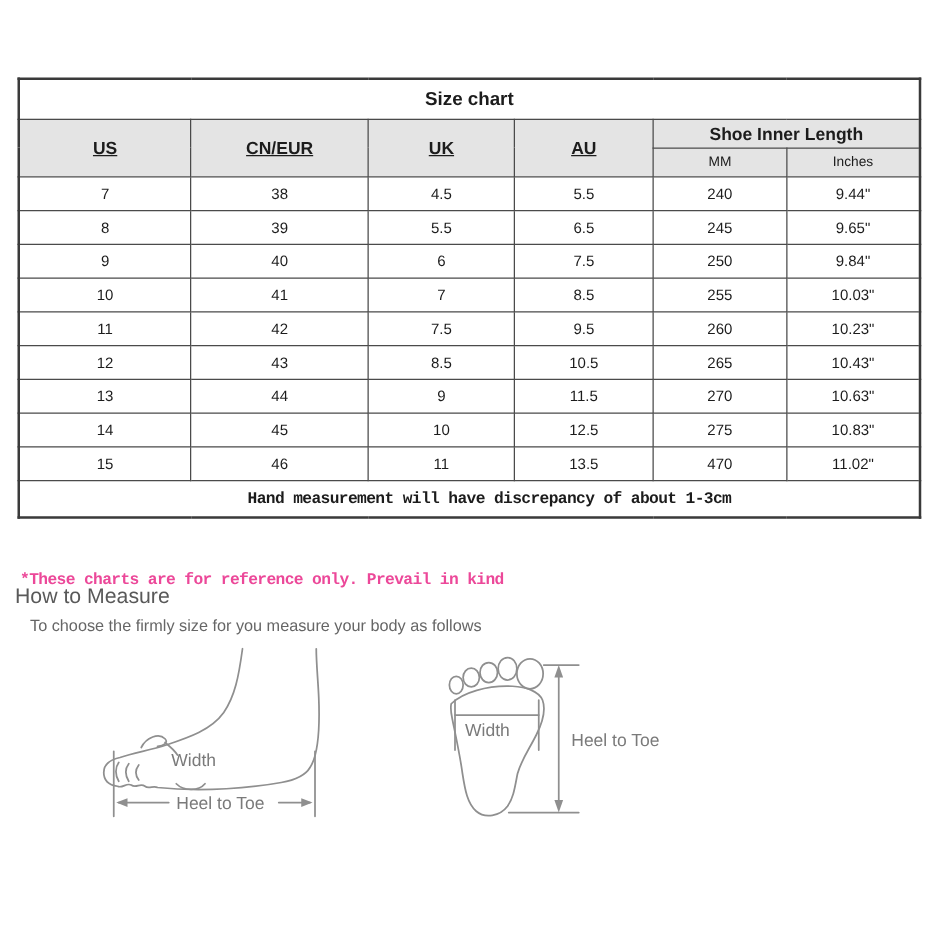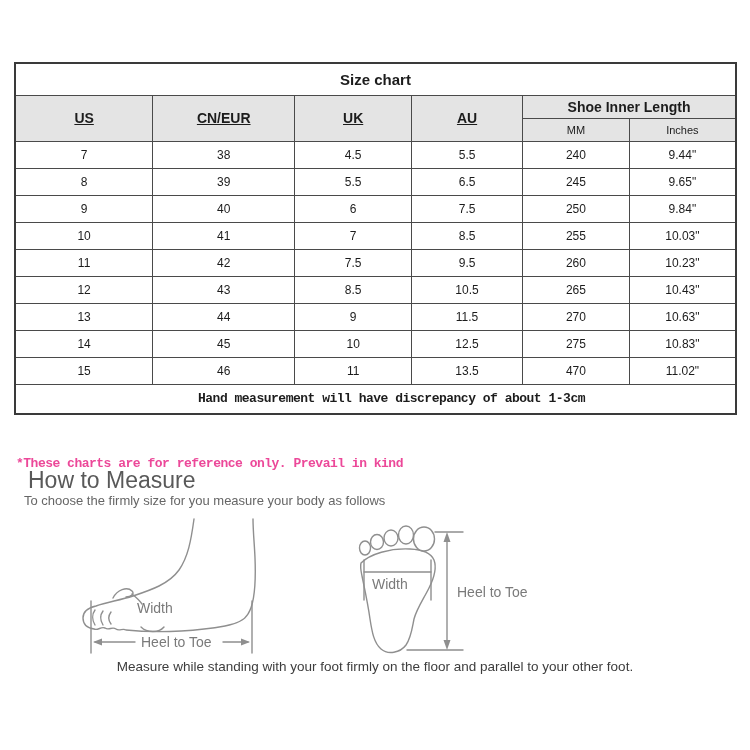--- a/index.html
+++ b/index.html
@@ -33,21 +33,21 @@
   th.sub-head{height:23px;background:var(--header-bg);font-size:11px;font-weight:normal;}
   td.data-cell{height:27px;font-size:12px;background:#fff;}
   td.foot-cell{height:30px;font-size:13px;font-weight:bold;font-family:"Liberation Mono",monospace;background:#fff;letter-spacing:-0.5px;padding-left:32px;}
 
   
   .ref-note{
     position:absolute;left:16px;top:456px;
     font-family:"Liberation Mono",monospace;font-weight:bold;font-size:13px;color:#ec4899;
     letter-spacing:-0.5px;
   }
-  .howto-heading{position:absolute;left:28px;top:467px;font-size:23px;color:var(--heading-text);}
+  .howto-heading{position:absolute;left:12px;top:467px;font-size:17px;color:var(--heading-text);}
   .howto-sub{position:absolute;left:24px;top:493px;font-size:13px;color:#666;}
   .caption{position:absolute;left:0;top:659px;width:750px;text-align:center;font-size:13.5px;color:var(--caption-text);}
 
   
   .svg-left{position:absolute;left:75px;top:513px;}
   .svg-right{position:absolute;left:345px;top:508px;}
   .d-stroke{stroke:var(--diagram-stroke);fill:none;stroke-width:1.4;stroke-linecap:round;stroke-linejoin:round;}
   .d-fill{stroke:var(--diagram-stroke);fill:#fff;stroke-width:1.4;}
   .d-arrow{fill:var(--diagram-stroke);stroke:none;}
   .d-text{fill:var(--diagram-text);font-size:14px;font-family:"Liberation Sans",sans-serif;}
@@ -205,15 +205,14 @@
     <path class="d-stroke" d="M19,52 L19,92 M86,52 L86,92"></path>
     <text class="d-text" x="27" y="81">Width</text>
 
     <path class="d-stroke" d="M90,24 L118,24 M62,142 L118,142"></path>
     <path class="d-stroke" d="M102,28 L102,138"></path>
     <polygon class="d-arrow" points="98.5,34 105.5,34 102,24"></polygon>
     <polygon class="d-arrow" points="98.5,132 105.5,132 102,142"></polygon>
     <text class="d-text" x="112" y="89">Heel to Toe</text>
   </svg>
 
-  <div class="caption">Measure while standing with your foot firmly on the floor and parallel to your other foot.</div>
 
 </div>
 
 </body></html>

